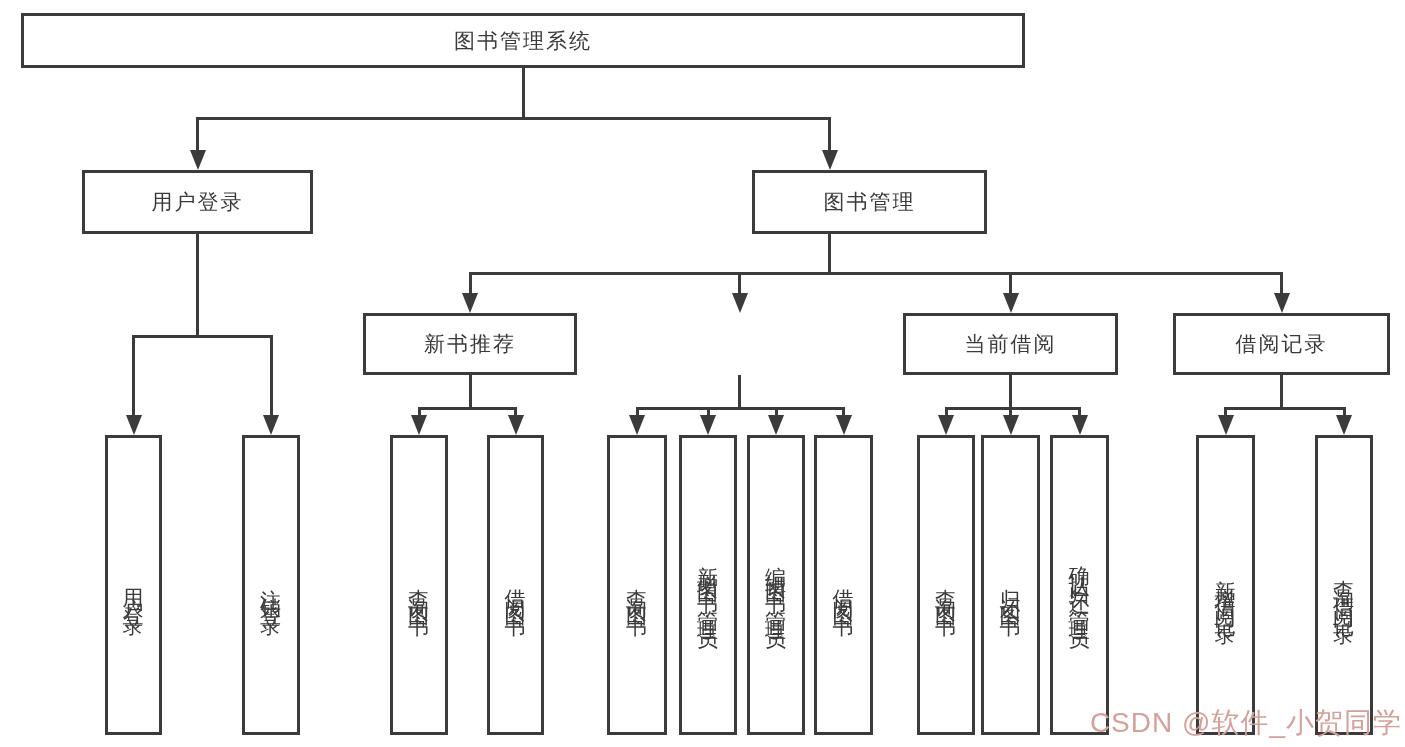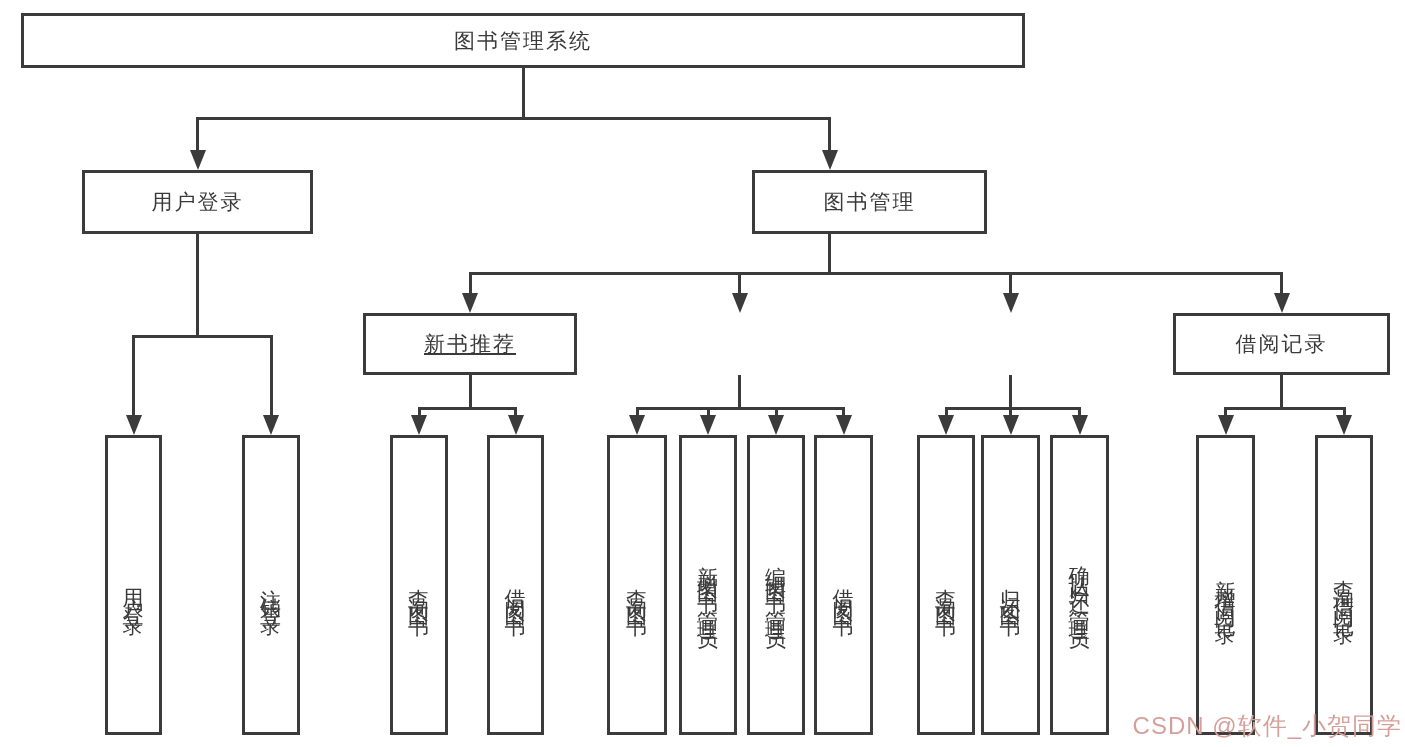--- a/index.html
+++ b/index.html
@@ -57,36 +57,37 @@
     width:0;
     height:0;
     border-left:8px solid transparent;
     border-right:8px solid transparent;
     border-top:20px solid var(--line);
   }
   .watermark{
     position:absolute;
     right:3px;
     bottom:5px;
-    font-size:24px;
+    font-size:28px;
     letter-spacing:1px;
     color:var(--watermark);
     z-index:3;
     white-space:nowrap;
   }
 </style>
 </head>
 <body>
 
 <div id="canvas">
   <div class="watermark">CSDN @软件_小贺同学</div>
 <div class="node horiz" style="left: 21px; top: 13px; width: 1004px; height: 55px;">图书管理系统</div>
     <div class="node horiz" style="left: 82px; top: 170px; width: 231px; height: 64px;">用户登录</div>
     <div class="node horiz" style="left: 752px; top: 170px; width: 235px; height: 64px;">图书管理</div>
-    <div class="node horiz" style="left: 363px; top: 313px; width: 214px; height: 62px; text-decoration: underline;">新书推荐</div>
+    <div class="node horiz" style="left: 363px; top: 313px; width: 214px; height: 62px;">新书推荐</div>
+    <div class="node horiz" style="left: 903px; top: 313px; width: 215px; height: 62px;">当前借阅</div>
     <div class="node horiz" style="left: 1173px; top: 313px; width: 217px; height: 62px;">借阅记录</div>
     <div class="node vert" style="left: 105px; top: 435px; width: 57px; height: 300px;">用户登录</div>
     <div class="node vert" style="left: 242px; top: 435px; width: 58px; height: 300px;">注销登录</div>
     <div class="node vert" style="left: 390px; top: 435px; width: 58px; height: 300px;">查询图书</div>
     <div class="node vert" style="left: 487px; top: 435px; width: 57px; height: 300px;">借阅图书</div>
     <div class="node vert" style="left: 607px; top: 435px; width: 60px; height: 300px;">查询图书</div>
     <div class="node vert" style="left: 679px; top: 435px; width: 58px; height: 300px;">新增图书（管理员）</div>
     <div class="node vert" style="left: 747px; top: 435px; width: 58px; height: 300px;">编辑图书（管理员）</div>
     <div class="node vert" style="left: 814px; top: 435px; width: 59px; height: 300px;">借阅图书</div>
     <div class="node vert" style="left: 917px; top: 435px; width: 58px; height: 300px;">查询图书</div>

